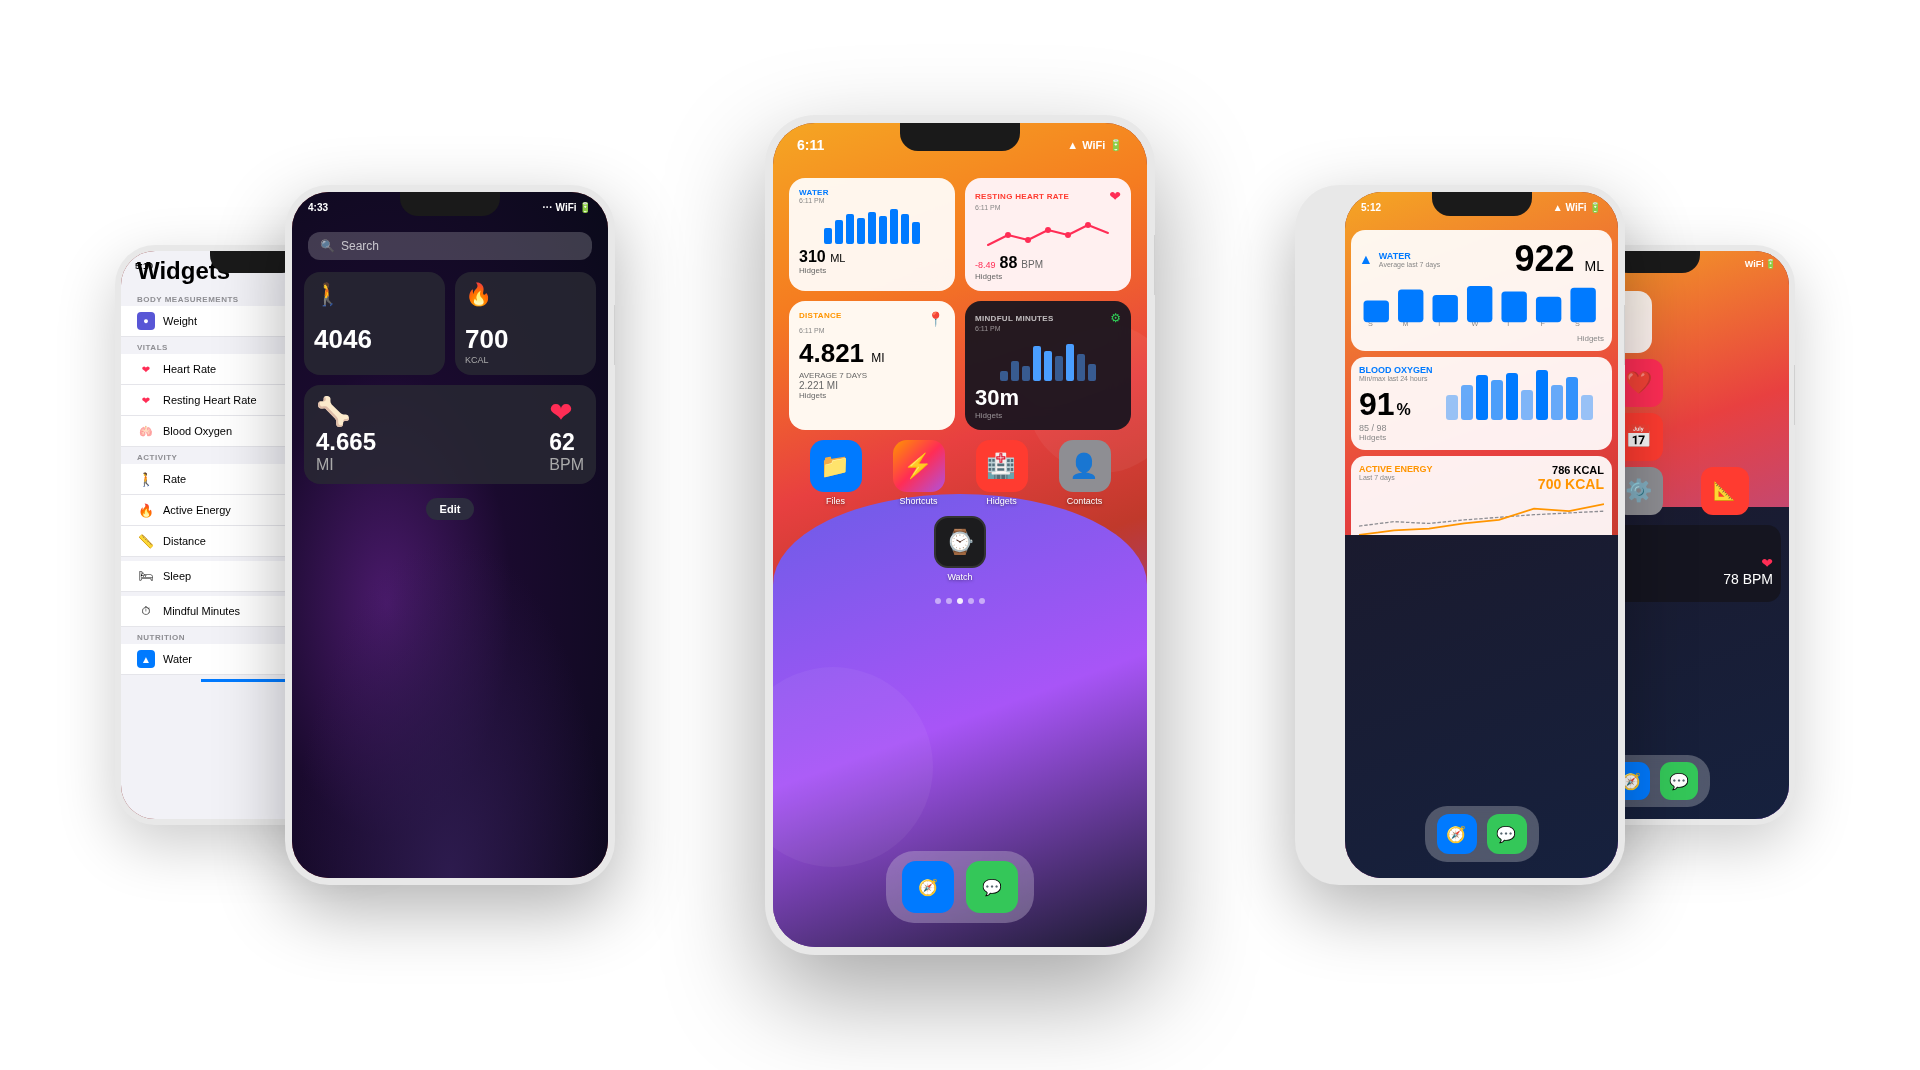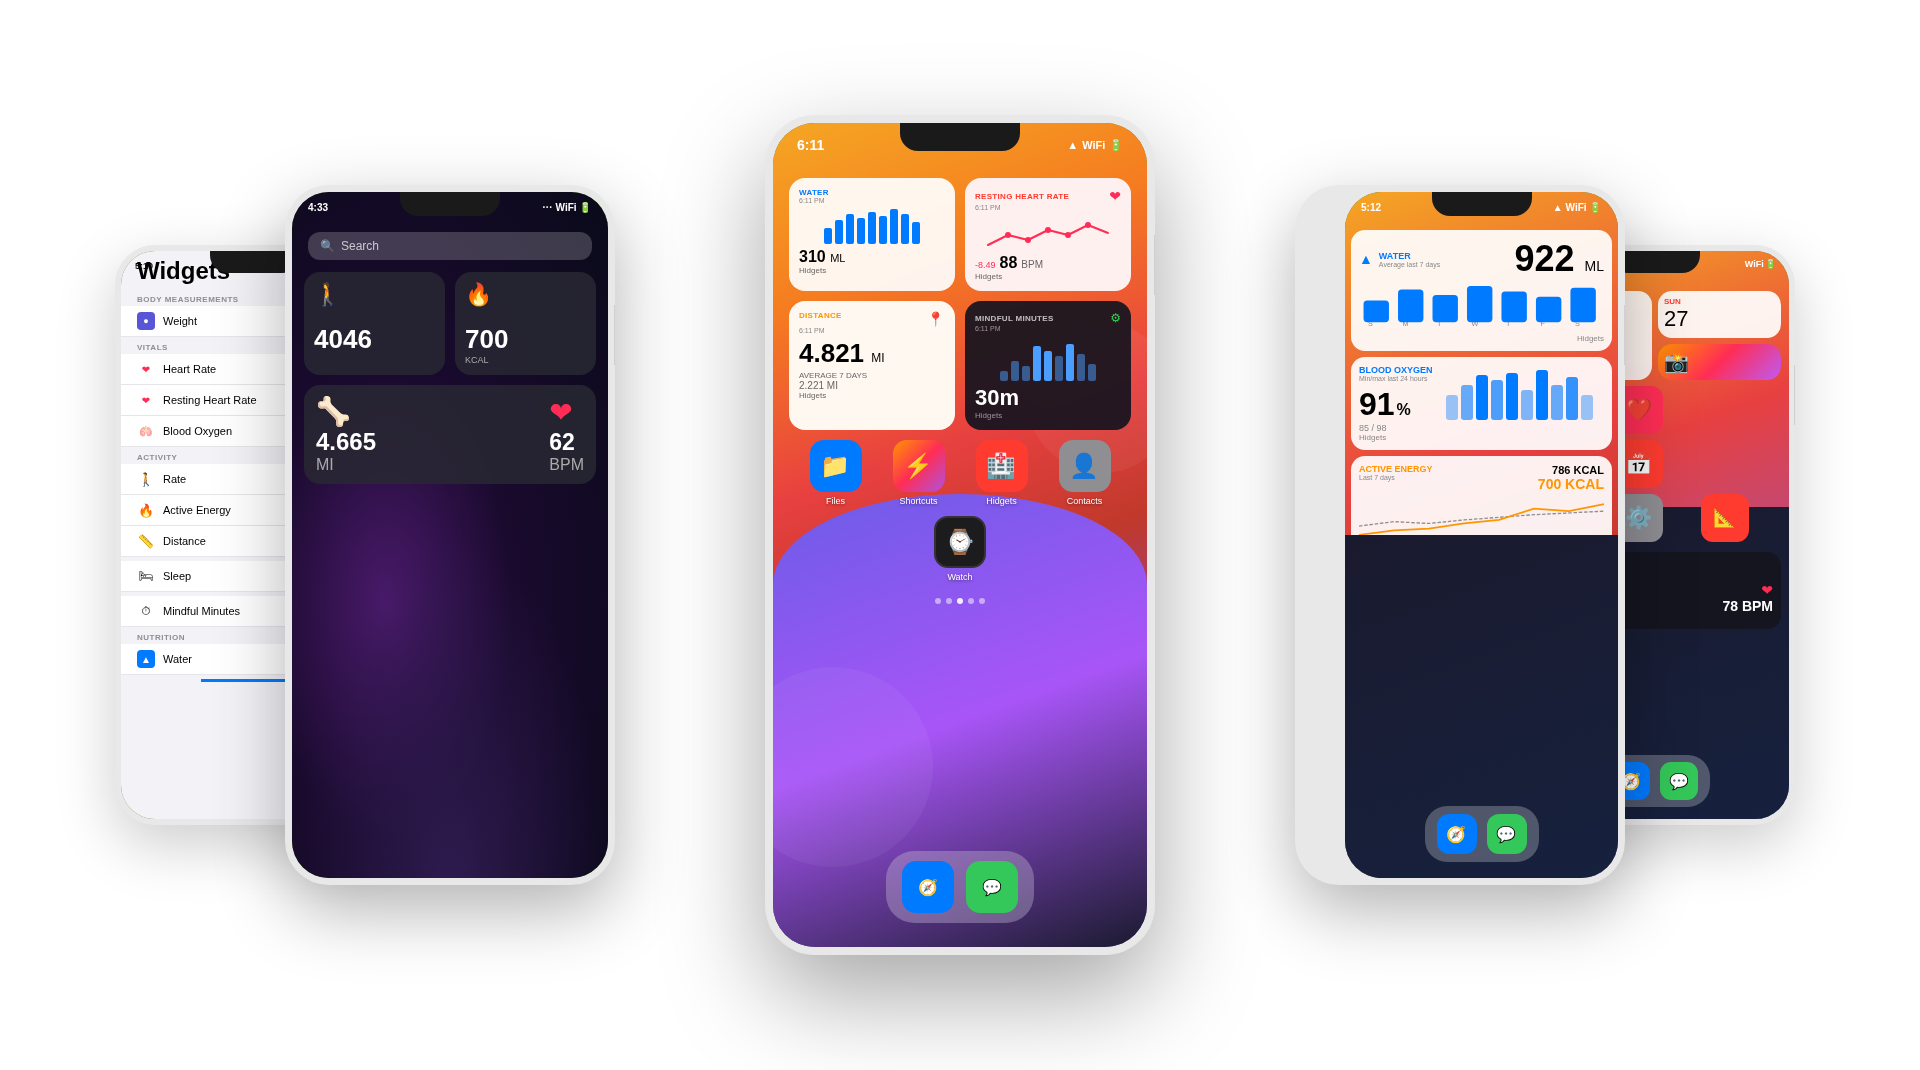--- a/index.html
+++ b/index.html
@@ -29,21 +29,21 @@
       border-radius: 44px;
       background: #e8e8e8;
       box-shadow: 0 30px 80px rgba(0,0,0,0.25), inset 0 0 0 1px rgba(255,255,255,0.8);
       overflow: hidden;
     }
 
     .phone-inner {
       position: absolute;
       border-radius: 38px;
       overflow: hidden;
-      background: #4d7c0f;
+      background: #7f1d1d;
     }
 
     .phone-screen {
       width: 100%;
       height: 100%;
       overflow: hidden;
       position: relative;
     }
 
     
@@ -674,20 +674,23 @@
             <div style="font-size:24px;font-weight:700;color:#fff;">4.665</div>
             <div class="unit" style="color:#aaa;">MI</div>
           </div>
           <div>
             <div class="heart-icon-pink">❤</div>
             <div style="font-size:23px;font-weight:700;color:#fff;">62</div>
             <div class="unit" style="color:#aaa;">BPM</div>
           </div>
         </div>
 
+        <div style="display:flex;justify-content:center;">
+          <div class="edit-btn">Edit</div>
+        </div>
       </div>
     </div>
   </div>
 
   <div class="phone phone-3">
     <div class="phone-inner">
       <div class="notch"></div>
       <div class="phone-screen colorful-bg">
         <div class="colorful-bg-gradient"></div>
 
@@ -962,29 +965,20 @@
         <div style="display:grid;grid-template-columns:1fr 1fr;gap:6px;padding:40px 8px 0;position:relative;z-index:20;">
 
           <div class="health-widget-card" style="padding:6px;margin:0;">
             <div style="font-size:7px;font-weight:800;color:#ff9500;text-transform:uppercase;">DISTANCE</div>
             <div style="font-size:7px;color:#888;">3:06 PM</div>
             <div style="font-size:20px;font-weight:700;color:#000;">3.964 <span style="font-size:9px;">MI</span></div>
             <div style="font-size:6px;color:#888;">AVERAGE 7 DAYS 2.219 MI</div>
             <div style="font-size:7px;color:#888;">Hidgets</div>
           </div>
 
-          <div style="display:flex;flex-direction:column;gap:6px;">
-            <div class="health-widget-card" style="padding:6px;margin:0;">
-              <div style="font-size:8px;color:#ff3b30;font-weight:700;">SUN</div>
-              <div style="font-size:22px;font-weight:300;color:#000;">27</div>
-            </div>
-            <div class="health-widget-card" style="padding:6px;margin:0;background:linear-gradient(135deg,#ff9500,#ff2d55,#bf5af2);">
-              <span style="font-size:20px;">📸</span>
-            </div>
-          </div>
         </div>
 
         <div style="display:grid;grid-template-columns:repeat(3,1fr);gap:6px;padding:6px 8px;position:relative;z-index:20;">
           <div style="width:48px;height:48px;border-radius:12px;background:#ff3b30;display:flex;align-items:center;justify-content:center;font-size:22px;">📰</div>
           <div style="width:48px;height:48px;border-radius:12px;background:#ff2d55;display:flex;align-items:center;justify-content:center;font-size:22px;">❤️</div>
         </div>
 
         <div style="display:grid;grid-template-columns:repeat(3,1fr);gap:6px;padding:0 8px;position:relative;z-index:20;">
           <div style="width:48px;height:48px;border-radius:12px;background:#34c759;display:flex;align-items:center;justify-content:center;font-size:22px;">🗺</div>
           <div style="width:48px;height:48px;border-radius:12px;background:#ff3b30;display:flex;align-items:center;justify-content:center;font-size:22px;">📅</div>
@@ -1002,21 +996,21 @@
               <div style="font-size:7px;font-weight:800;color:#ff2d55;">HEART RATE</div>
               <div style="font-size:6px;color:rgba(255,255,255,0.5);">1:06 PM</div>
               
               <svg width="70" height="28" viewBox="0 0 70 28">
                 <polyline points="0,20 10,8 14,22 18,4 22,18 32,20 42,12 52,22 62,8 70,15" fill="none" stroke="#ff2d55" stroke-width="1.5"></polyline>
               </svg>
               <div style="font-size:8px;color:rgba(255,255,255,0.6);">43 / 129</div>
             </div>
             <div style="display:flex;flex-direction:column;align-items:flex-end;justify-content:flex-end;">
               <span style="color:#ff2d55;font-size:14px;">❤</span>
-              <div style="font-size:14px;font-weight:700;color:#fff;">78 BPM</div>
+              <div style="font-size:14px;font-weight:400;color:#fff;">78 BPM</div>
             </div>
           </div>
           <div style="font-size:7px;color:rgba(255,255,255,0.4);">Hidgets</div>
         </div>
 
         <div style="position:absolute;bottom:12px;left:50%;transform:translateX(-50%);background:rgba(255,255,255,0.25);backdrop-filter:blur(20px);border-radius:22px;padding:7px 12px;display:flex;gap:10px;z-index:30;">
           <div style="width:38px;height:38px;border-radius:11px;background:#007aff;display:flex;align-items:center;justify-content:center;">🧭</div>
           <div style="width:38px;height:38px;border-radius:11px;background:#34c759;display:flex;align-items:center;justify-content:center;">💬</div>
         </div>
       </div>

